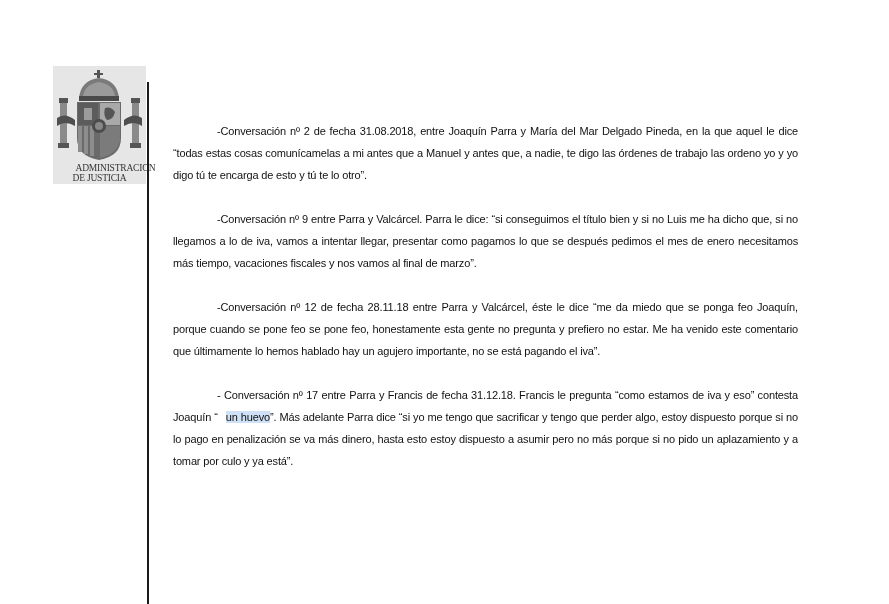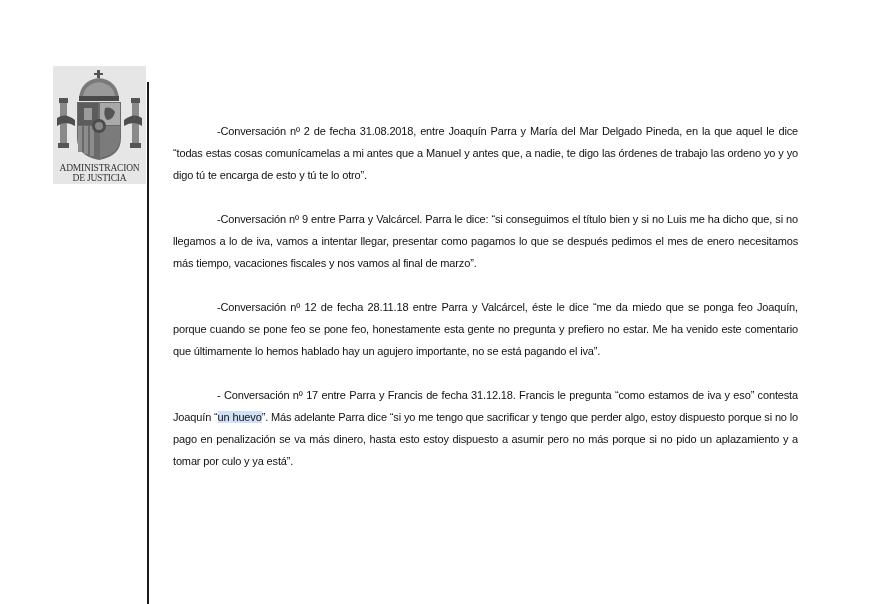--- a/index.html
+++ b/index.html
@@ -33,21 +33,21 @@
       position: absolute;
       left: 0;
       width: 93px;
       text-align: center;
       font-family: "Liberation Serif", serif;
       font-size: 9.5px;
       color: #333;
       letter-spacing: -0.2px;
       line-height: 11px;
     }
-    .logo-text.l1 { top: 97px; }
+    .logo-text.l1 { top: 97px; margin-left: 16px; }
     .logo-text.l2 { top: 107px; }
     .margin-rule {
       position: absolute;
       left: 147px;
       top: 82px;
       width: 2px;
       height: 522px;
       background: #1a1a1a;
     }
     .content {
@@ -59,20 +59,21 @@
     .para {
       margin: 0 0 22px 0;
       font-size: 11px;
       line-height: 22px;
       text-align: justify;
       text-indent: 44px;
       letter-spacing: -0.15px;
     }
     .highlight {
       background: #cfe1f6;
+      margin-left: 8px;
     }
   </style>
 </head>
 <body>
 
 <div class="logo">
   <svg width="89" height="94" viewBox="0 0 89 94">
 
     <rect x="42" y="2" width="3" height="8" fill="#555"></rect>
     <rect x="39" y="5" width="9" height="2" fill="#555"></rect>

